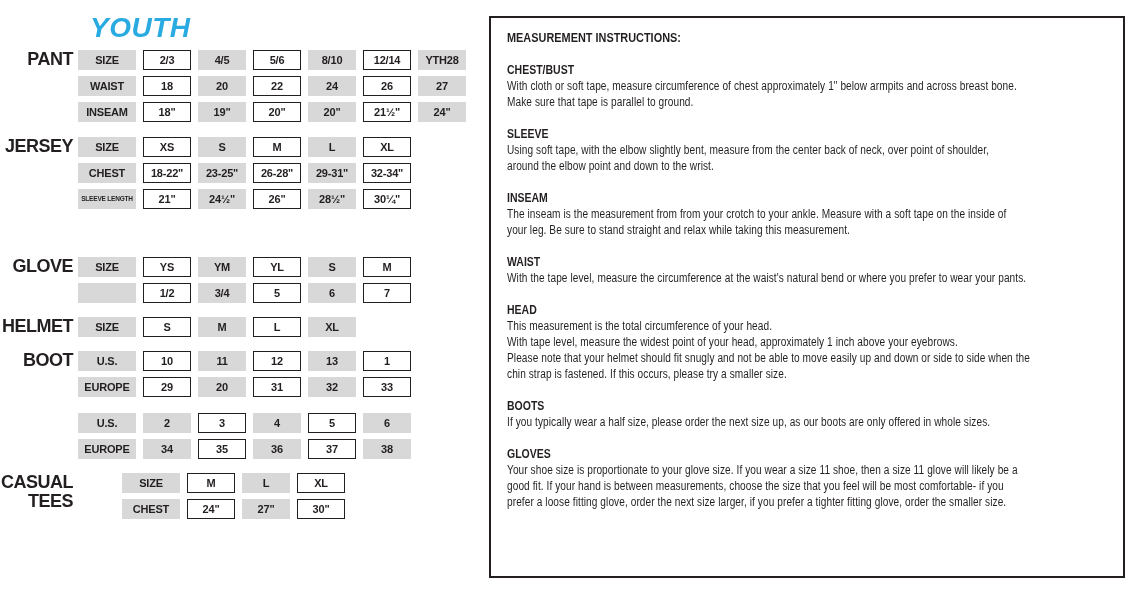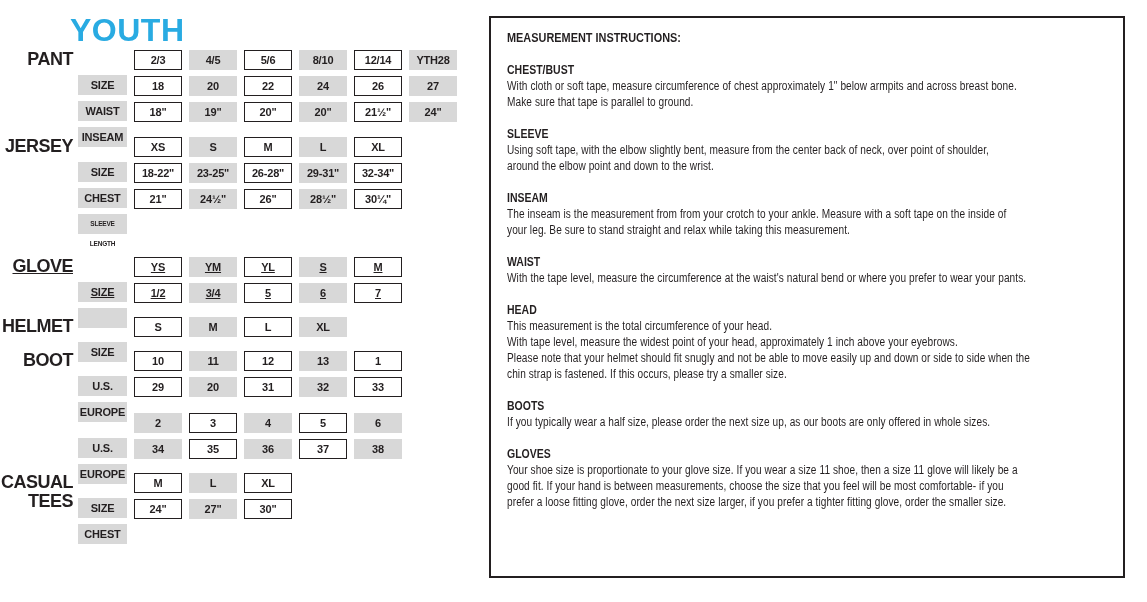--- a/index.html
+++ b/index.html
@@ -9,48 +9,49 @@
   }
   * { margin:0; padding:0; box-sizing:border-box; }
   html, body { background:#fff; }
   body {
     width:1147px; height:602px; position:relative; overflow:hidden;
     font-family:"Liberation Sans", sans-serif; color:var(--ink);
   }
 
   
   .page-title {
-    position:absolute; left:70px; top:12px;
-    font-size:32px; font-weight:bold; color:var(--accent);
+    position:absolute; left:90px; top:12px;
+    font-size:28px; font-weight:bold; color:var(--accent);
     letter-spacing:0.5px;
+    font-style:italic;
   }
   .tables { position:absolute; left:0; top:50px; width:480px; }
   .section { display:flex; align-items:flex-start; }
   .sec-label {
     width:78px; text-align:right; padding-right:5px;
     font-size:18px; font-weight:bold; line-height:19px; letter-spacing:-0.5px;
   }
   .rows { display:flex; flex-direction:column; gap:6px; }
   .row { display:flex; gap:7px; height:20px; }
   .row.group-break { margin-top:10px; }
   .cell {
     width:48px; height:20px; line-height:18px; text-align:center;
     font-size:11px; font-weight:bold; letter-spacing:-0.2px;
   }
-  .hdr { width:49px; background:var(--gray); line-height:20px;margin-top:25px; }
+  .hdr { width:58px; background:var(--gray); line-height:20px; }
   .hdr-small { font-size:6.5px; }
   .boxed { background:#fff; border:1px solid var(--ink); }
   .plain { background:var(--gray); line-height:20px; }
 
   .sec-pant   { margin-top:0; }
   .sec-jersey { margin-top:15px; }
-  .sec-glove  { margin-top:48px;text-decoration:underline; }
+  .sec-glove  { margin-top:48px; }
   .sec-helmet { margin-top:14px; }
   .sec-boot   { margin-top:14px; }
-  .sec-casualtees { margin-top:14px; }
+  .sec-casualtees { margin-top:14px;gap:44px; }
 
   
   .panel {
     position:absolute; left:489px; top:16px; width:636px; height:562px;
     border:2px solid var(--ink); padding:12px 0 16px 16px; overflow:hidden;
   }
   .panel-inner {
     width:742px; transform:scaleX(0.808); transform-origin:0 0;
   }
   .panel-title { font-size:13.5px; font-weight:bold; line-height:16px; }

